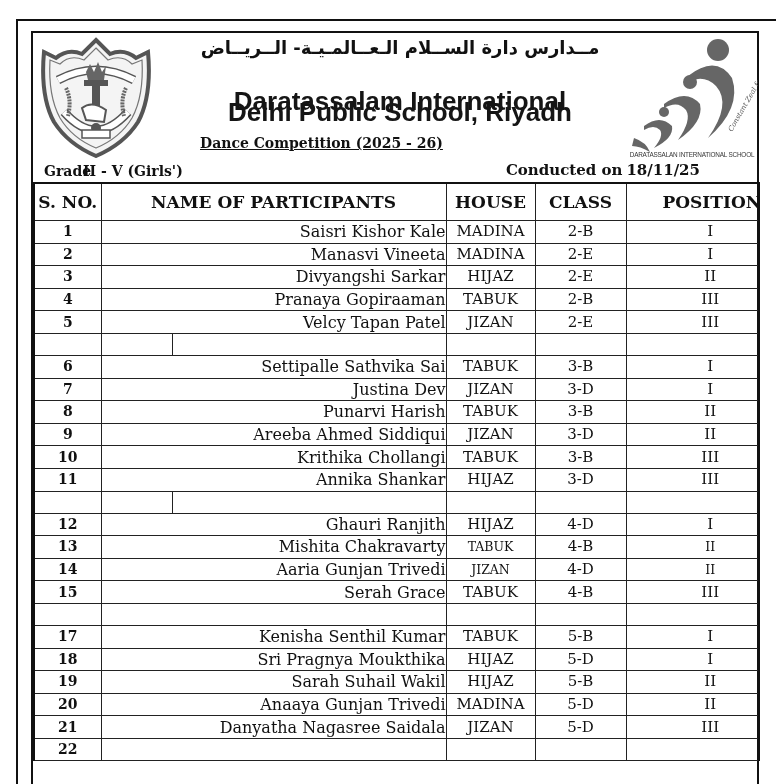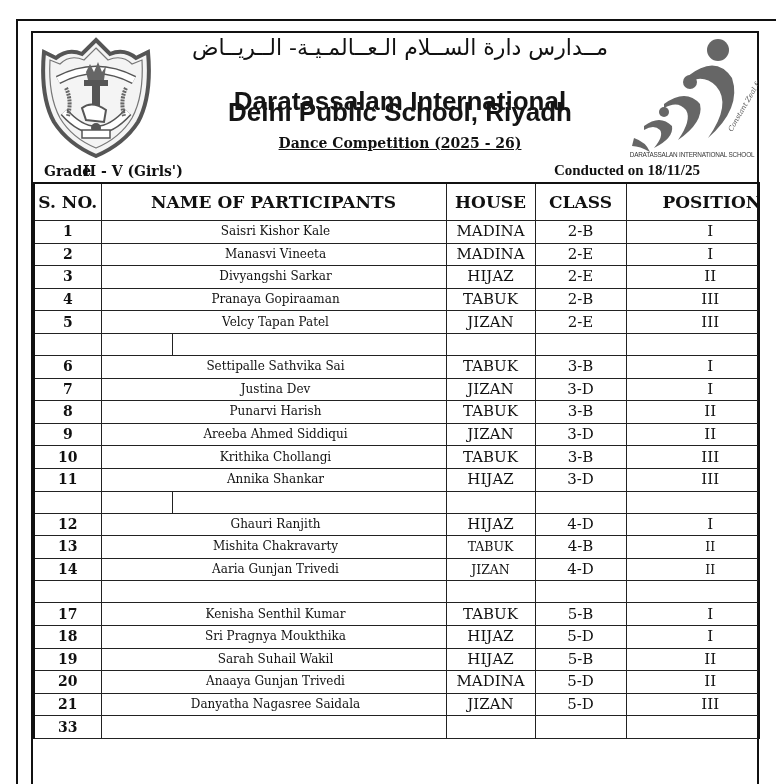--- a/index.html
+++ b/index.html
@@ -1,40 +1,40 @@
 <!DOCTYPE html>
 <html><head>
 <meta charset="utf-8">
 <style>
   html, body { margin:0; padding:0; background:#ffffff; }
   body { width:781px; height:784px; position:relative; overflow:hidden; font-family:"DejaVu Serif", serif; color:#111; }
 
   .outer-frame { position:absolute; left:16px; top:19px; width:760px; height:800px; border-left:2px solid #111; border-top:2px solid #111; box-sizing:border-box; }
   .page-box { position:absolute; left:31px; top:31px; width:728px; height:790px; border:2px solid #111; box-sizing:border-box; }
 
-  .arabic-title { position:absolute; left:190px; top:34px; width:420px; text-align:center; font-family:"DejaVu Sans", sans-serif; font-weight:normal; font-size:22px; direction:rtl; letter-spacing:0.5px; line-height:28px; }
+  .arabic-title { position:absolute; left:190px; top:34px; width:420px; text-align:center; font-family:"DejaVu Sans", sans-serif; font-weight:bold; font-size:18px; direction:rtl; letter-spacing:0.5px; line-height:28px; }
   .school-name { position:absolute; left:190px; width:420px; text-align:center; font-family:"Liberation Sans", sans-serif; font-weight:bold; font-size:26px; line-height:30px; color:#151515; }
   .school-name.l1 { top:66px;margin-top:20px; }
   .school-name.l2 { top:97px; }
-  .event-title { position:absolute; left:200px; width:400px; top:134px; text-align:center; font-family:"DejaVu Serif", serif; font-weight:bold; font-size:14px; text-decoration:underline; line-height:18px; }
+  .event-title { position:absolute; left:200px; width:400px; top:134px; text-align:left; font-family:"DejaVu Serif", serif; font-weight:bold; font-size:14px; text-decoration:underline; line-height:18px; }
 
   .grade-label { position:absolute; left:44px; top:162px; font-weight:bold; font-size:14px; line-height:18px; font-family:"DejaVu Serif", serif; }
   .grade-value { position:absolute; left:83px; top:162px; font-weight:bold; font-size:14px; line-height:18px; }
   .conducted { position:absolute; left:470px; width:230px; top:161px; text-align:right; font-weight:bold; font-size:15px; line-height:19px; }
-  .conducted span { margin-left:4px;font-family:Liberation Serif, serif; }
+  .conducted span { margin-left:4px; }
 
   .logo-left { position:absolute; left:40px; top:36px; width:112px; height:122px; }
   .logo-right { position:absolute; left:626px; top:34px; width:132px; height:128px; }
   .logo-right-caption { position:absolute; left:626px; top:151px; width:132px; text-align:center; font-family:"Liberation Sans", sans-serif; font-size:6.4px; color:#333; letter-spacing:-0.2px; white-space:nowrap; }
 
   table.results { position:absolute; left:33px; top:182px; width:725px; border-collapse:collapse; table-layout:fixed; }
   table.results th, table.results td { border:1.3px solid #222; padding:0; height:21.6px; line-height:21px; font-size:15.5px; vertical-align:middle; overflow:hidden; white-space:nowrap; }
   table.results th { height:36px; font-size:17px; font-weight:bold; text-align:center; border-top:2px solid #111; }
   table.results td.sno { text-align:center; font-weight:bold; font-size:14px; }
-  table.results td.name { text-align:center; padding-left:4px; font-size:12px; }
+  table.results td.name { text-align:right; padding-left:4px; font-size:16px; }
   table.results td.house, table.results td.cls, table.results td.pos { text-align:center; font-size:15px; }
   table.results td.house.small { font-size:12.5px; }
   table.results td.pos.small { font-size:12.5px; }
   table.results td.sno, table.results th.sno { border-left:2px solid #111; }
   table.results td.pos, table.results th.pos { border-right:2px solid #111;padding-left:36px; }
   table.results tr.sep td { height:21px; }
   .split { position:relative; height:100%; }
   .split .divider { position:absolute; left:66px; top:-2px; bottom:-2px; border-left:1.3px solid #222; }
 </style>
 </head>
@@ -212,20 +212,27 @@
         <td class="cls">4-B</td>
         <td class="pos small">II</td>
       </tr>
       <tr>
         <td class="sno">14</td>
         <td class="name">Aaria Gunjan Trivedi</td>
         <td class="house small">JIZAN</td>
         <td class="cls">4-D</td>
         <td class="pos small">II</td>
       </tr>
+      <tr>
+        <td class="sno">15</td>
+        <td class="name">Serah Grace</td>
+        <td class="house">TABUK</td>
+        <td class="cls">4-B</td>
+        <td class="pos">III</td>
+      </tr>
       <tr class="sep">
         <td class="sno"></td>
         <td class="name"></td>
         <td class="house"></td>
         <td class="cls"></td>
         <td class="pos"></td>
       </tr>
       <tr>
         <td class="sno">17</td>
         <td class="name">Kenisha Senthil Kumar</td>
@@ -255,20 +262,20 @@
         <td class="pos">II</td>
       </tr>
       <tr>
         <td class="sno">21</td>
         <td class="name">Danyatha Nagasree Saidala</td>
         <td class="house">JIZAN</td>
         <td class="cls">5-D</td>
         <td class="pos">III</td>
       </tr>
       <tr>
-        <td class="sno">33</td>
+        <td class="sno">22</td>
         <td class="name"></td>
         <td class="house"></td>
         <td class="cls"></td>
         <td class="pos"></td>
       </tr>
     </tbody>
 </table>
 
 </body></html>

